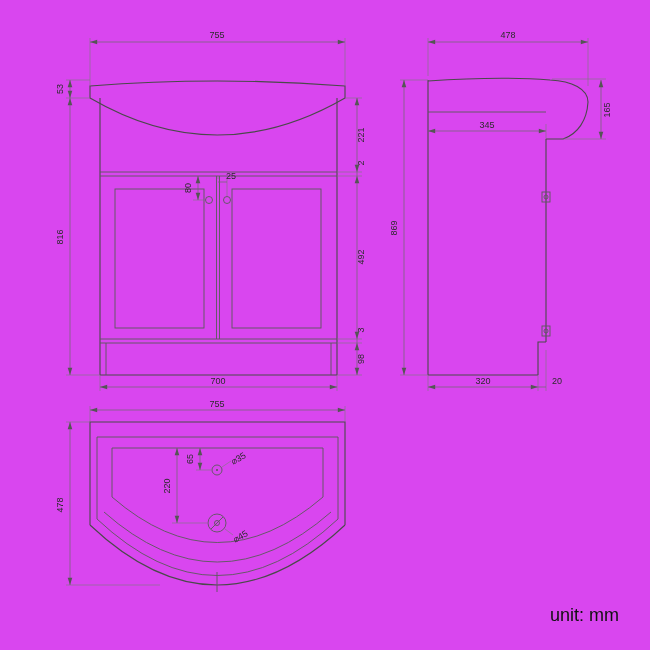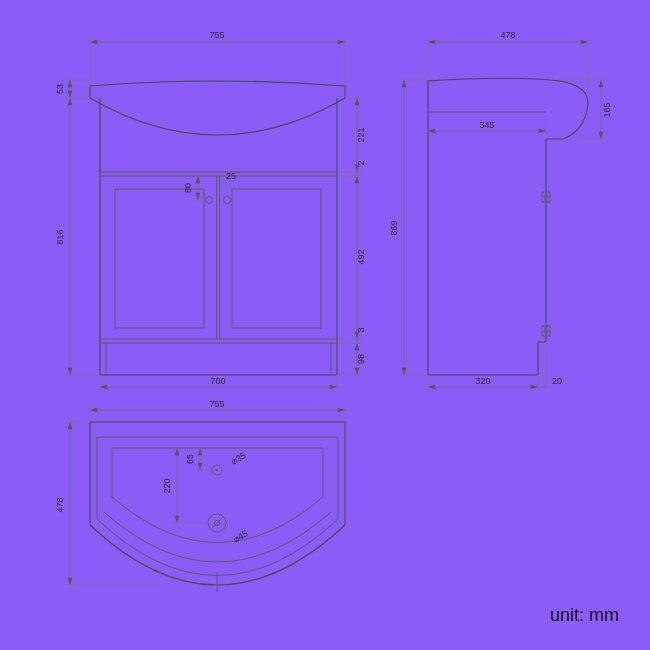--- a/index.html
+++ b/index.html
@@ -7,21 +7,21 @@
     padding: 0;
     background: #ffffff;
     width: 650px;
     height: 650px;
     font-family: "Liberation Sans", sans-serif;
   }
   #stage {
     position: relative;
     width: 650px;
     height: 650px;
-    background: #8b5cf6;
+    background: #d946ef;
     overflow: hidden;
   }
   svg { display: block; }
   .obj  { stroke: #4a4a4a; stroke-width: 1.1; fill: none; }
   .obj2 { stroke: #5a5a5a; stroke-width: 0.9; fill: none; }
   .dim  { stroke: #6a6a6a; stroke-width: 0.7; fill: none; }
   .ext  { stroke: #7a7a7a; stroke-width: 0.6; fill: none; }
   text.dimlab {
     font-size: 9px;
     fill: #2b2b2b;

